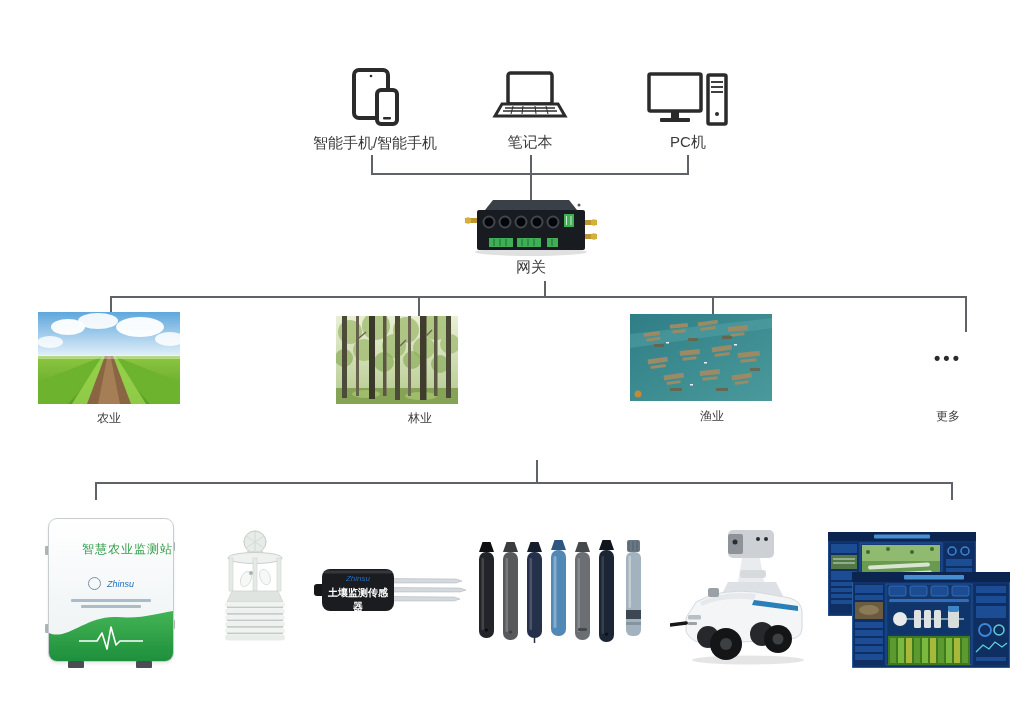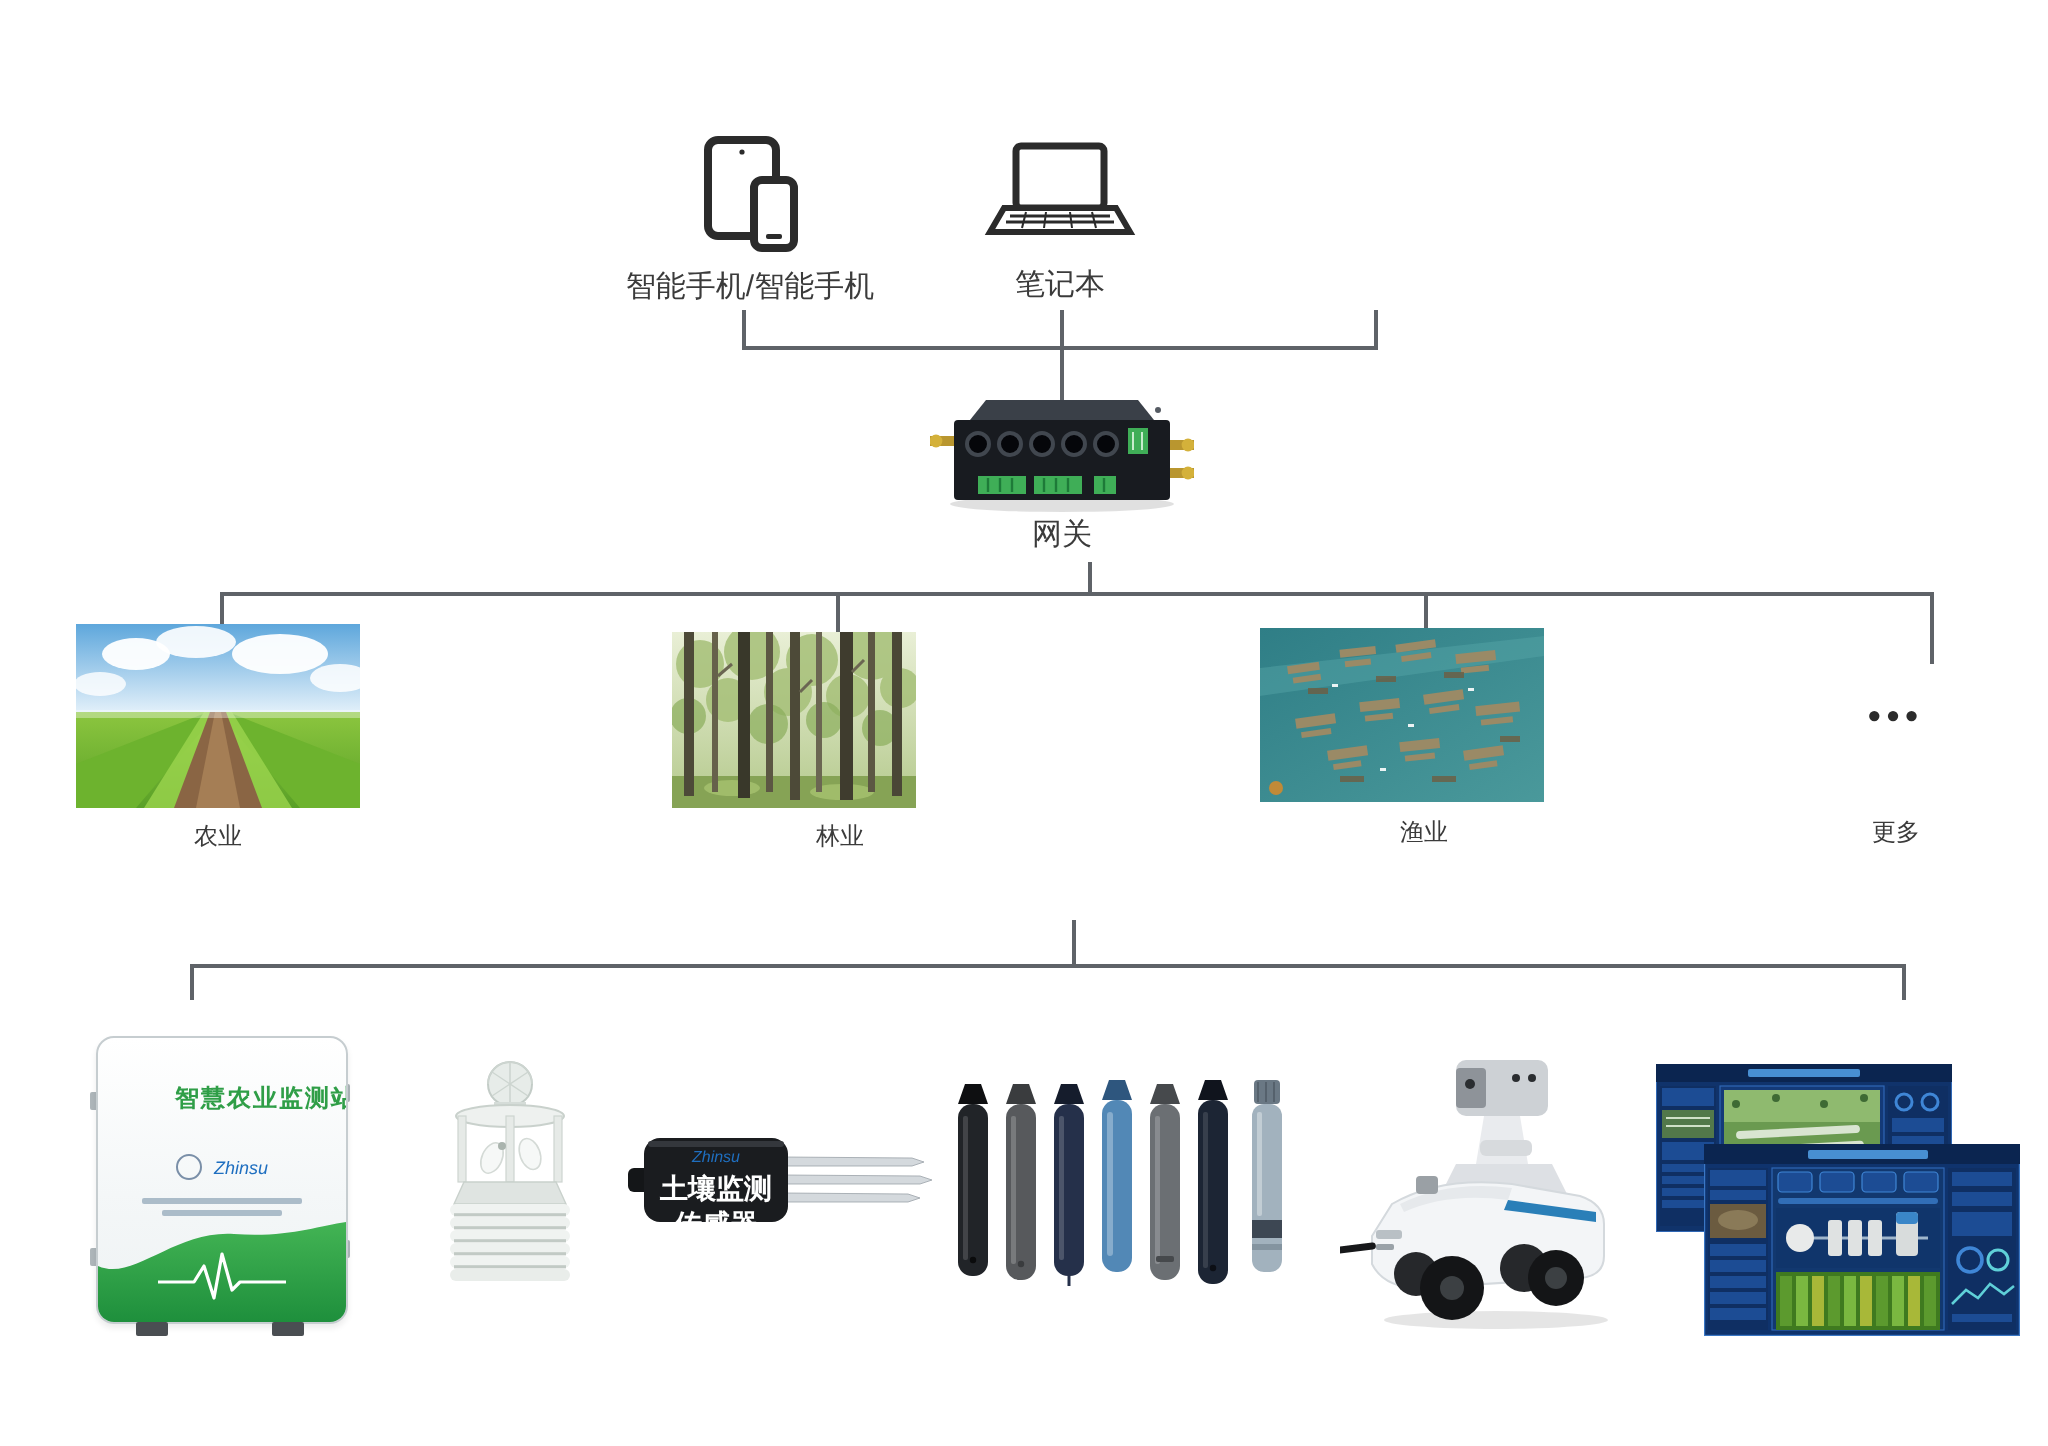--- a/index.html
+++ b/index.html
@@ -9,22 +9,22 @@
   .vline{position:absolute;width:2px;background:#5f6368;}
   .hline{position:absolute;height:2px;background:#5f6368;}
   .lbl{position:absolute;text-align:center;color:#3b3b3b;font-size:15px;font-weight:500;}
   .sector-lbl{font-size:12px;}
   .ellipsis{position:absolute;text-align:center;color:#2b2b2b;font-size:18px;font-weight:bold;letter-spacing:3px;}
   .devgroup{position:absolute;display:flex;flex-direction:column;align-items:center;}
   
   .station-box{position:absolute;left:2px;top:2px;width:124px;height:142px;border:1px solid #c6cdd0;
     border-radius:9px;background:linear-gradient(180deg,#ffffff 0%,#f4f7f8 55%,#eef2f3 100%);
     overflow:hidden;box-shadow:0 2px 3px rgba(0,0,0,0.08);}
-  .station-title{position:absolute;top:22px;left:0;width:100%;text-align:center;
-    color:#2f9e47;font-size:12px;font-weight:bold;letter-spacing:1px;padding-left:22px;}
+  .station-title{position:absolute;top:22px;left:0;width:100%;text-align:right;
+    color:#2f9e47;font-size:12px;font-weight:normal;letter-spacing:1px;}
   .station-logos{position:absolute;top:58px;left:0;width:100%;display:flex;justify-content:center;align-items:center;gap:6px;}
   .logo-circle{width:11px;height:11px;border:1.5px solid #7a8fa8;border-radius:50%;}
   .brand-text{color:#1f6fc0;font-size:9px;font-style:italic;font-weight:normal;}
   .tiny-bar{position:absolute;height:2.5px;background:#93a8ba;opacity:.75;border-radius:1px;}
   .hinge{position:absolute;width:5px;height:9px;background:#aeb6ba;border-radius:1px;}
   .foot{position:absolute;width:16px;height:7px;background:#4a4e52;border-radius:1px;}
   .soil-text{position:absolute;text-align:center;}
 </style>
 </head>
 <body>
@@ -48,20 +48,33 @@
       <line x1="14" y1="38" x2="64" y2="38" stroke="#2b2b2b" stroke-width="1.5"></line>
       <line x1="12" y1="41" x2="66" y2="41" stroke="#2b2b2b" stroke-width="1.5"></line>
       <line x1="22" y1="36" x2="20" y2="44" stroke="#2b2b2b" stroke-width="1"></line>
       <line x1="32" y1="36" x2="31" y2="44" stroke="#2b2b2b" stroke-width="1"></line>
       <line x1="44" y1="36" x2="45" y2="44" stroke="#2b2b2b" stroke-width="1"></line>
       <line x1="55" y1="36" x2="57" y2="44" stroke="#2b2b2b" stroke-width="1"></line>
     </svg>
     <div class="lbl" style="position:static;margin-top:5px;width:150px;text-align:center;">笔记本</div>
   </div>
 
+  <div class="devgroup" style="left:613px;top:70px;width:150px;">
+    <svg width="86" height="58" viewBox="0 0 86 58">
+      <rect x="4" y="4" width="52" height="37" rx="1.5" fill="#ffffff" stroke="#2b2b2b" stroke-width="3.5"></rect>
+      <rect x="26" y="41" width="8" height="7" fill="#2b2b2b"></rect>
+      <rect x="15" y="48" width="30" height="4" rx="1" fill="#2b2b2b"></rect>
+      <rect x="63" y="5" width="18" height="49" rx="1.5" fill="#ffffff" stroke="#2b2b2b" stroke-width="3.5"></rect>
+      <line x1="66" y1="12" x2="78" y2="12" stroke="#2b2b2b" stroke-width="1.8"></line>
+      <line x1="66" y1="17" x2="78" y2="17" stroke="#2b2b2b" stroke-width="1.8"></line>
+      <line x1="66" y1="22" x2="78" y2="22" stroke="#2b2b2b" stroke-width="1.8"></line>
+      <circle cx="72" cy="44" r="2" fill="#2b2b2b"></circle>
+    </svg>
+    <div class="lbl" style="position:static;margin-top:5px;width:150px;">PC机</div>
+  </div>
 
   <div class="vline" style="left:371px;top:155px;height:19px;"></div>
   <div class="vline" style="left:530px;top:155px;height:45px;"></div>
   <div class="vline" style="left:687px;top:155px;height:19px;"></div>
   <div class="hline" style="left:371px;top:173px;width:318px;"></div>
 
   <svg class="abs" style="left:465px;top:197px;" width="132" height="60" viewBox="0 0 132 60">
     <ellipse cx="66" cy="55" rx="56" ry="4" fill="#000000" opacity="0.12"></ellipse>
     <polygon points="20,13 112,13 104,3 28,3" fill="#3a4048"></polygon>
     <rect x="12" y="13" width="108" height="40" rx="2" fill="#181b20"></rect>
@@ -321,21 +334,21 @@
       <rect x="0" y="22" width="12" height="12" rx="3" fill="#141618"></rect>
       <g fill="#d4d9dd" stroke="#9aa2a8" stroke-width="0.4">
         <polygon points="78,16.5 142,17 148,19 142,21 78,21"></polygon>
         <polygon points="78,25.5 146,26 152,28 146,30 78,30"></polygon>
         <polygon points="78,34.5 140,35 146,37 140,39 78,39"></polygon>
       </g>
       <rect x="8" y="7" width="72" height="42" rx="8" fill="#1a1c1f"></rect>
       <rect x="10" y="8.5" width="68" height="3" rx="1.5" fill="#34373c"></rect>
     </svg>
     <div class="soil-text brand-text" style="left:10px;top:12px;width:68px;font-size:8px;">Zhinsu</div>
-    <div class="soil-text" style="left:10px;top:24px;width:68px;color:#ffffff;font-size:14px;font-weight:bold;">土壤监测传感器</div>
+    <div class="soil-text" style="left:10px;top:24px;width:68px;color:#ffffff;font-size:10px;font-weight:bold;">土壤监测传感器</div>
   </div>
 
   <svg class="abs" style="left:477px;top:536px;" width="168" height="108" viewBox="0 0 168 108">
     <g>
       <polygon points="5.5,6 13.5,6 17,16 2,16" fill="#0e0f11"></polygon>
         <rect x="2" y="16" width="15" height="86" rx="7" fill="#212428"></rect>
         <rect x="4.5" y="22" width="2.5" height="72" rx="1" fill="#ffffff" opacity="0.15"></rect>
         <circle cx="9.5" cy="94" r="1.6" fill="#0a0b0c"></circle>
       <polygon points="29.5,6 37.5,6 41,16 26,16" fill="#3a3c3e"></polygon>
         <rect x="26" y="16" width="15" height="88" rx="7" fill="#57595c"></rect>

